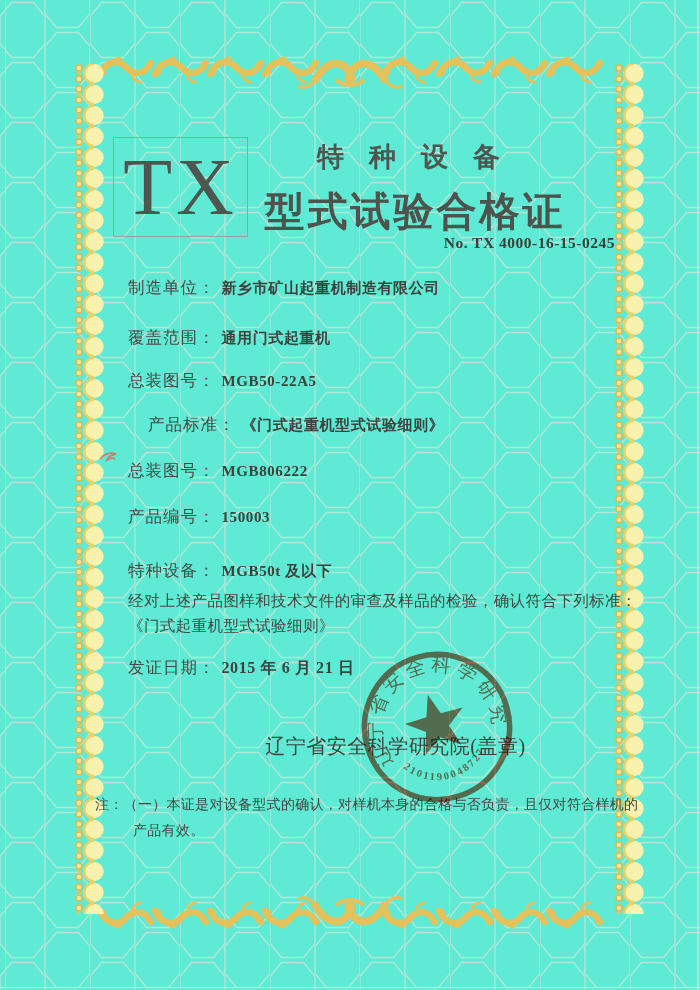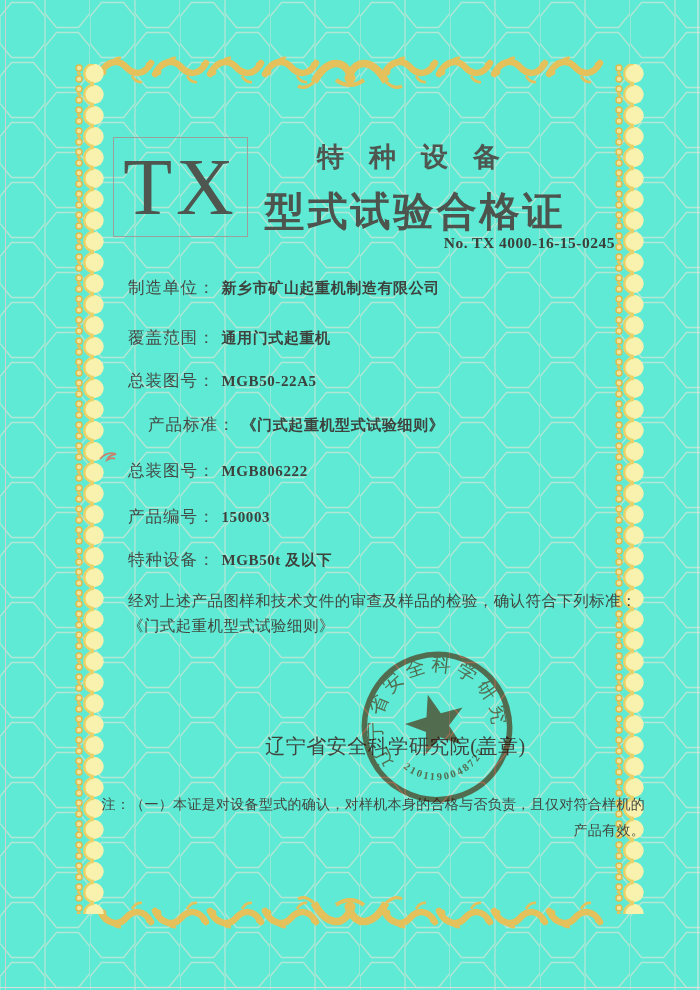--- a/index.html
+++ b/index.html
@@ -38,21 +38,21 @@
   }
 
   
   .fields { position:absolute; left:128px; top:278px; z-index:1; }
   .field { line-height:19px; white-space:nowrap; }
   .field.f1 { margin-bottom:30px; }
   .field.f2 { margin-bottom:23px; }
   .field.f3 { margin-bottom:24px; }
   .field.f4 { margin-bottom:26px;margin-left:20px; }
   .field.f5 { margin-bottom:26px; }
-  .field.f6 { margin-bottom:23px; }
+  .field.f6 { margin-bottom:34px; }
   .flabel { font-size:16.5px; letter-spacing:1px; color:#454a45; }
   .fcolon { font-size:16.5px; margin-right:7px; color:#454a45; }
   .fvalue { font-size:15px; font-weight:bold; letter-spacing:.6px; color:#3d423d; }
 
   .statement {
     position:absolute; left:128px; top:588px; width:512px; z-index:1;
     font-size:15.5px; line-height:25px; letter-spacing:.4px;
     white-space:pre-line; color:#42473f;
   }
   .issue-row { position:absolute; left:128px; top:658px; z-index:1; line-height:20px; white-space:nowrap; }
@@ -63,21 +63,21 @@
 
   
   .stamp {
     position:absolute; left:347px; top:637px; z-index:2;
     mix-blend-mode:multiply; opacity:.82;
   }
 
   
   .notes { position:absolute; left:95px; top:792px; width:550px; z-index:1;
     font-size:14px; line-height:25.5px; letter-spacing:.3px; color:#42463f; }
-  .note { margin:0;text-align:right; }
+  .note { margin:0; }
   .note.n1 { padding-left:38px; text-indent:-38px; }
   .note.n2 { margin-left:29px; margin-top:3px; }
 </style>
 </head>
 <body>
 
 <div class="page">
 
   <svg class="deco" width="700" height="990" viewBox="0 0 700 990">
     <defs>
@@ -162,20 +162,21 @@
     <div class="field f3"><span class="flabel">总装图号</span><span class="fcolon">：</span><span class="fvalue">MGB50-22A5</span></div>
     <div class="field f4"><span class="flabel">产品标准</span><span class="fcolon">：</span><span class="fvalue">《门式起重机型式试验细则》</span></div>
     <div class="field f5"><span class="flabel">总装图号</span><span class="fcolon">：</span><span class="fvalue">MGB806222</span></div>
     <div class="field f6"><span class="flabel">产品编号</span><span class="fcolon">：</span><span class="fvalue">150003</span></div>
     <div class="field f7"><span class="flabel">特种设备</span><span class="fcolon">：</span><span class="fvalue">MGB50t 及以下</span></div>
   </div>
 
   <div class="statement">经对上述产品图样和技术文件的审查及样品的检验，确认符合下列标准：
 《门式起重机型式试验细则》</div>
 
+  <div class="issue-row"><span class="flabel">发证日期</span><span class="fcolon">：</span><span class="fvalue" style="font-size:16px">2015 年 6 月 21 日</span></div>
 
   <div class="issuer">辽宁省安全科学研究院(盖章)</div>
 
   <svg class="stamp" width="180" height="180" viewBox="-90 -90 180 180">
     <defs>
       <path id="arcTop" d="M -50.7 23.7 A 56 56 0 1 1 50.7 23.7" fill="none"></path>
       <path id="arcBot" d="M -44.9 28.2 A 53 53 0 0 0 44.9 28.2" fill="none"></path>
     </defs>
     <g transform="rotate(-16)" fill="#d8573c">
       <circle cx="0" cy="0" r="72.5" fill="none" stroke="#d8573c" stroke-width="5.5"></circle>

